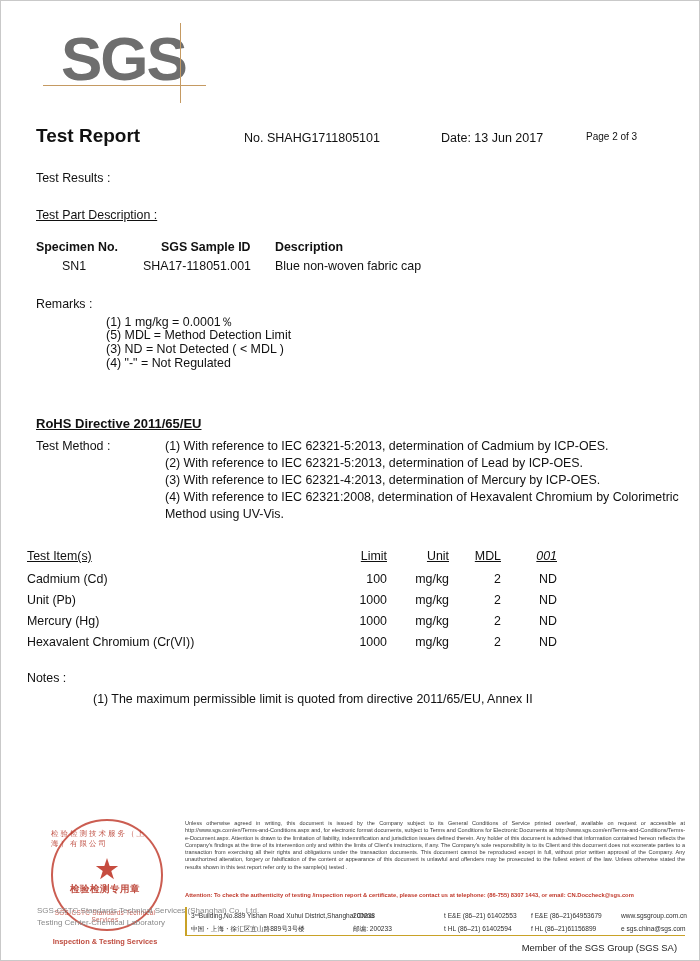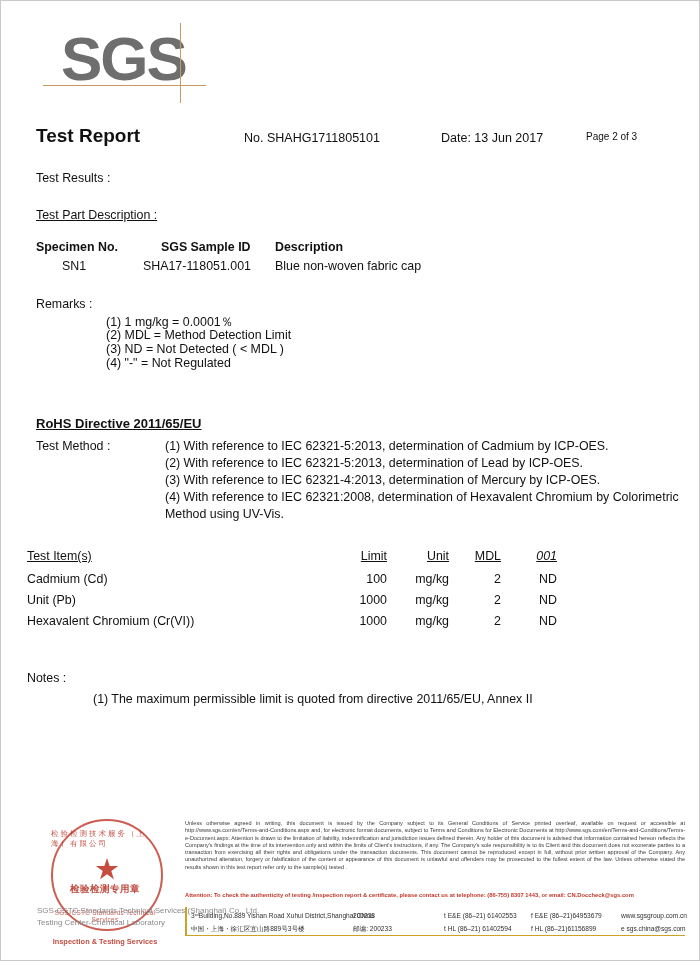--- a/index.html
+++ b/index.html
@@ -349,21 +349,21 @@
 
   <div class="t b sp-h1">Specimen No.</div>
   <div class="t b sp-h2">SGS Sample ID</div>
   <div class="t b sp-h3">Description</div>
   <div class="t sp-v1">SN1</div>
   <div class="t sp-v2">SHA17-118051.001</div>
   <div class="t sp-v3">Blue non-woven fabric cap</div>
 
   <div class="t remarks-label">Remarks :</div>
   <div class="t rem rem1">(1) 1 mg/kg = 0.0001％</div>
-  <div class="t rem rem2">(2) MDL = Method Detection Limit</div>
+  <div class="t rem rem2">(5) MDL = Method Detection Limit</div>
   <div class="t rem rem3">(3) ND = Not Detected ( &lt; MDL )</div>
   <div class="t rem rem4">(4) "-" = Not Regulated</div>
 
   <div class="t b u rohs-head">RoHS Directive 2011/65/EU</div>
   <div class="t tm-label">Test Method :</div>
   <div class="t tm tm1">(1) With reference to IEC 62321-5:2013, determination of Cadmium by ICP-OES.</div>
   <div class="t tm tm2">(2) With reference to IEC 62321-5:2013, determination of Lead by ICP-OES.</div>
   <div class="t tm tm3">(3) With reference to IEC 62321-4:2013, determination of Mercury by ICP-OES.</div>
   <div class="t tm tm4">(4) With reference to IEC 62321:2008, determination of Hexavalent Chromium by Colorimetric</div>
   <div class="t tm tm5">Method using UV-Vis.</div>
@@ -388,20 +388,27 @@
           <td>ND</td>
         </tr>
         <tr>
           <td class="col-item">Unit (Pb)</td>
           <td>1000</td>
           <td>mg/kg</td>
           <td>2</td>
           <td>ND</td>
         </tr>
         <tr>
+          <td class="col-item">Mercury (Hg)</td>
+          <td>1000</td>
+          <td>mg/kg</td>
+          <td>2</td>
+          <td>ND</td>
+        </tr>
+        <tr>
           <td class="col-item">Hexavalent Chromium (Cr(VI))</td>
           <td>1000</td>
           <td>mg/kg</td>
           <td>2</td>
           <td>ND</td>
         </tr>
       </tbody>
     </table>
   </div>
 
@@ -434,14 +441,15 @@
     <div class="addr-row">
       <span class="addr-a">中国・上海・徐汇区宜山路889号3号楼</span>
       <span class="addr-zip">邮编: 200233</span>
       <span class="addr-p1">t HL (86–21) 61402594</span>
       <span class="addr-p2">f HL (86–21)61156899</span>
       <span class="addr-w">e  sgs.china@sgs.com</span>
     </div>
   </div>
 
   <div class="footer-rule"></div>
+  <div class="member">Member of the SGS Group (SGS SA)</div>
 
 </div>
 
 </body></html>

